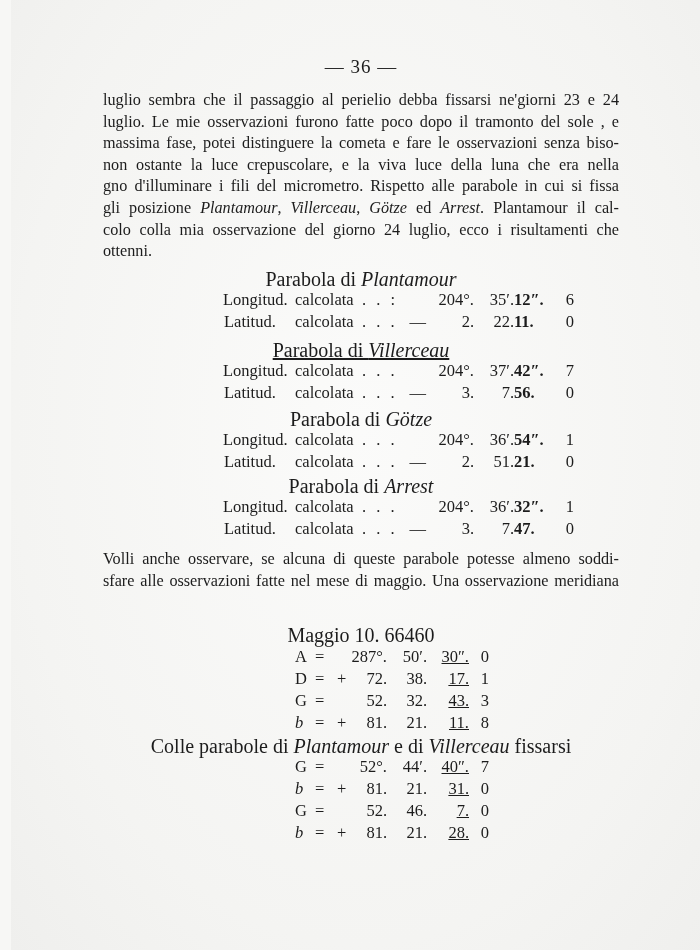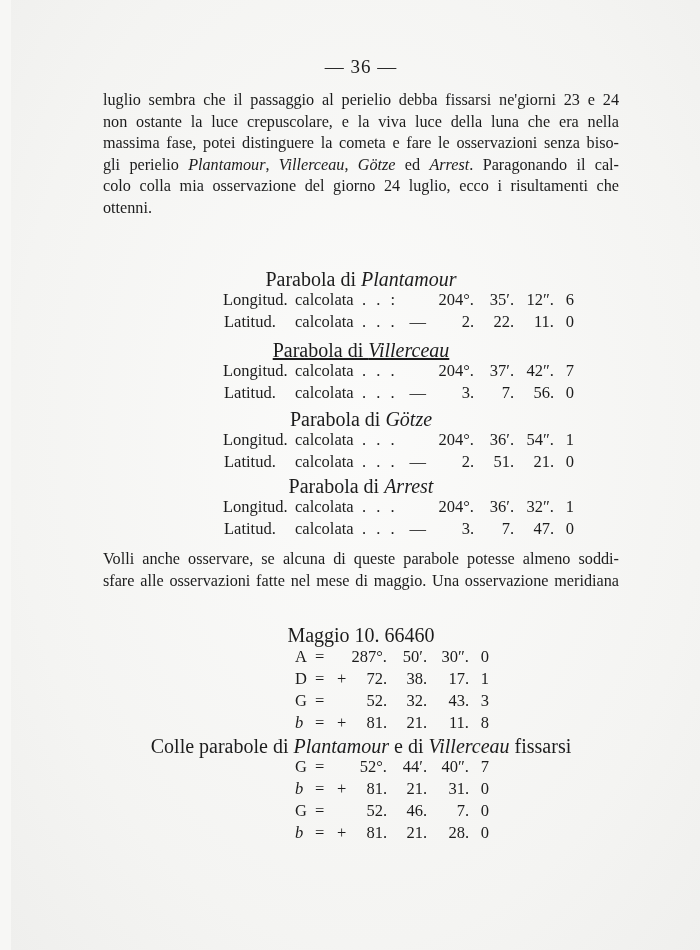--- a/index.html
+++ b/index.html
@@ -34,44 +34,46 @@
   }
   .calc-row {
     position: absolute; font-size: 16.5px; white-space: pre;
   }
   .calc-row span { display: inline-block; }
   .c-label { width: 72px; }
   .c-calc { width: 60px; }
   .c-dots { width: 46px; letter-spacing: 3px; }
   .c-deg { width: 48px; text-align: right; }
   .c-min { width: 40px; text-align: right; }
-  .c-sec { width: 40px; text-align: right; }
+  .c-sec { width: 40px; text-align: left; font-weight: bold; }
   .c-frac { width: 20px; text-align: right; }
   .eq-row { position: absolute; font-size: 16.5px; white-space: pre; }
   .eq-row span { display: inline-block; }
   .e-lhs { width: 20px; }
   .e-eq { width: 22px; }
   .e-sign { width: 14px; }
   .e-deg { width: 36px; text-align: right; }
   .e-min { width: 40px; text-align: right; }
-  .e-sec { width: 42px; text-align: right; }
+  .e-sec { width: 42px; text-align: right; text-decoration: underline; }
   .e-frac { width: 20px; text-align: right; }
 </style>
 </head>
 <body>
 
 <div class="page">
 
   <div class="page-number">— 36 —</div>
 
   <div class="para" id="para1">
     <span class="line">luglio sembra che il passaggio al perielio debba fissarsi ne'giorni 23 e 24</span>
+    <span class="line">luglio. Le mie osservazioni furono fatte poco dopo il tramonto del sole , e</span>
+    <span class="line">massima fase, potei distinguere la cometa e fare le osservazioni senza biso-</span>
     <span class="line">non ostante la luce crepuscolare, e la viva luce della luna che era nella</span>
-    <span class="line">massima fase, potei distinguere la cometa e fare le osservazioni senza biso-</span>
-    <span class="line"><span>gli perielio </span><i>Plantamour</i><span>, </span><i>Villerceau</i><span>, </span><i>Götze</i><span> ed </span><i>Arrest</i><span>. Paragonando il cal-</span></span>
+    <span class="line">gno d'illuminare i fili del micrometro. Rispetto alle parabole in cui si fissa</span>
+    <span class="line"><span>gli posizione </span><i>Plantamour</i><span>, </span><i>Villerceau</i><span>, </span><i>Götze</i><span> ed </span><i>Arrest</i><span>. Plantamour il cal-</span></span>
     <span class="line">colo colla mia osservazione del giorno 24 luglio, ecco i risultamenti che</span>
     <span class="line last">ottenni.</span>
   </div>
 
   <div id="parabolas">
       <div class="heading" style="top: 268px;"><span>Parabola di </span><i>Plantamour</i></div>
       <div class="calc-row" style="top: 290px; left: 212px;"><span class="c-label" style="width: 72px;">Longitud.</span><span class="c-calc" style="width: 67px;">calcolata</span><span class="c-dots">. . :</span><span class="c-sign" style="width: 18px; text-align: right;"></span><span class="c-deg">204°.</span><span class="c-min">35′.</span><span class="c-sec">12″.</span><span class="c-frac">6</span></div>
       <div class="calc-row" style="top: 312px; left: 213px;"><span class="c-label" style="width: 71px;">Latitud.</span><span class="c-calc" style="width: 67px;">calcolata</span><span class="c-dots">. . .</span><span class="c-sign" style="width: 18px; text-align: right;">—</span><span class="c-deg">2.</span><span class="c-min">22.</span><span class="c-sec">11.</span><span class="c-frac">0</span></div>
       <div class="heading" style="top: 339px; text-decoration: underline;"><span>Parabola di </span><i>Villerceau</i></div>
       <div class="calc-row" style="top: 361px; left: 212px;"><span class="c-label" style="width: 72px;">Longitud.</span><span class="c-calc" style="width: 67px;">calcolata</span><span class="c-dots">. . .</span><span class="c-sign" style="width: 18px; text-align: right;"></span><span class="c-deg">204°.</span><span class="c-min">37′.</span><span class="c-sec">42″.</span><span class="c-frac">7</span></div>

